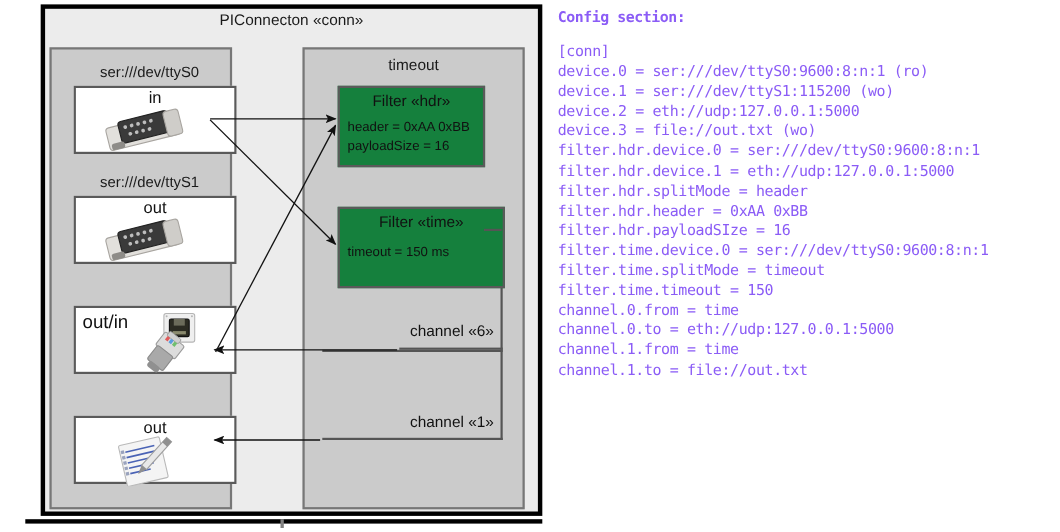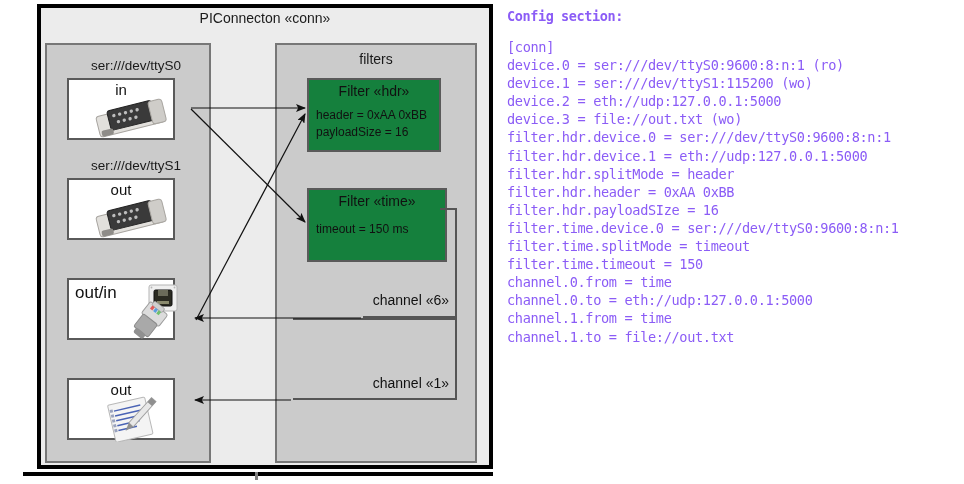--- a/index.html
+++ b/index.html
@@ -35,35 +35,35 @@
     font-size:14px;color:#1a1a1a;
   }
 
   .dev-label{
     position:absolute;width:150px;text-align:right;
     font-size:13.5px;color:#1a1a1a;left:8px;
   }
   .dev-label.small{font-size:12.5px;}
 
   .dev-box{
-    position:absolute;left:44px;width:108px;height:62px;
+    position:absolute;left:44px;width:148px;height:62px;
     background:#ffffff;border:2px solid #5a5a5a;box-sizing:border-box;
   }
   .dev-io{
     position:absolute;top:1px;width:100%;text-align:center;
     font-size:15px;color:#111;
   }
   .dev-io.left{text-align:left;left:6px;width:auto;top:3px;font-size:17px;}
 
   
   .filter-box{
     position:absolute;background:#15803d;border:2px solid #5a5a5a;box-sizing:border-box;
   }
   #filter-hdr{left:284px;top:78px;width:134px;height:74px;}
-  #filter-time{left:284px;top:188px;width:140px;height:74px;}
+  #filter-time{left:284px;top:188px;width:152px;height:74px;}
   .filter-title{
     position:absolute;top:3px;width:100%;text-align:center;font-size:14px;color:#111;
   }
   .filter-attr{
     position:absolute;left:7px;font-size:12px;color:#111;white-space:nowrap;
   }
 
   
   .channel-frame{
     position:absolute;border:2px solid #555555;box-sizing:border-box;
@@ -199,21 +199,21 @@
         </g>
         <g transform="rotate(42 36 22)">
           <rect x="33" y="0" width="6" height="34" fill="#e8e8e8" stroke="#a0a0a0" stroke-width="1"></rect>
           <polygon points="33,34 39,34 36,42" fill="#8f8f8f"></polygon>
           <rect x="33" y="0" width="6" height="6" fill="#8f8f8f"></rect>
         </g>
       </svg>
     </div>
 
     <div class="panel" id="panel-filters">
-      <div class="panel-title">filters</div>
+      <div class="panel-title">timeout</div>
     </div>
 
     <div class="channel-frame" id="channel0-frame"></div>
     <div class="channel-frame" id="channel1-frame"></div>
     <div class="channel-label" style="left:250px;top:292px;width:176px;">channel «6»</div>
     <div class="channel-label" style="left:250px;top:375px;width:176px;">channel «1»</div>
 
     <div class="filter-box" id="filter-hdr">
       <div class="filter-title">Filter «hdr»</div>
       <div class="filter-attr" style="top:28px;">header = 0xAA 0xBB</div>

